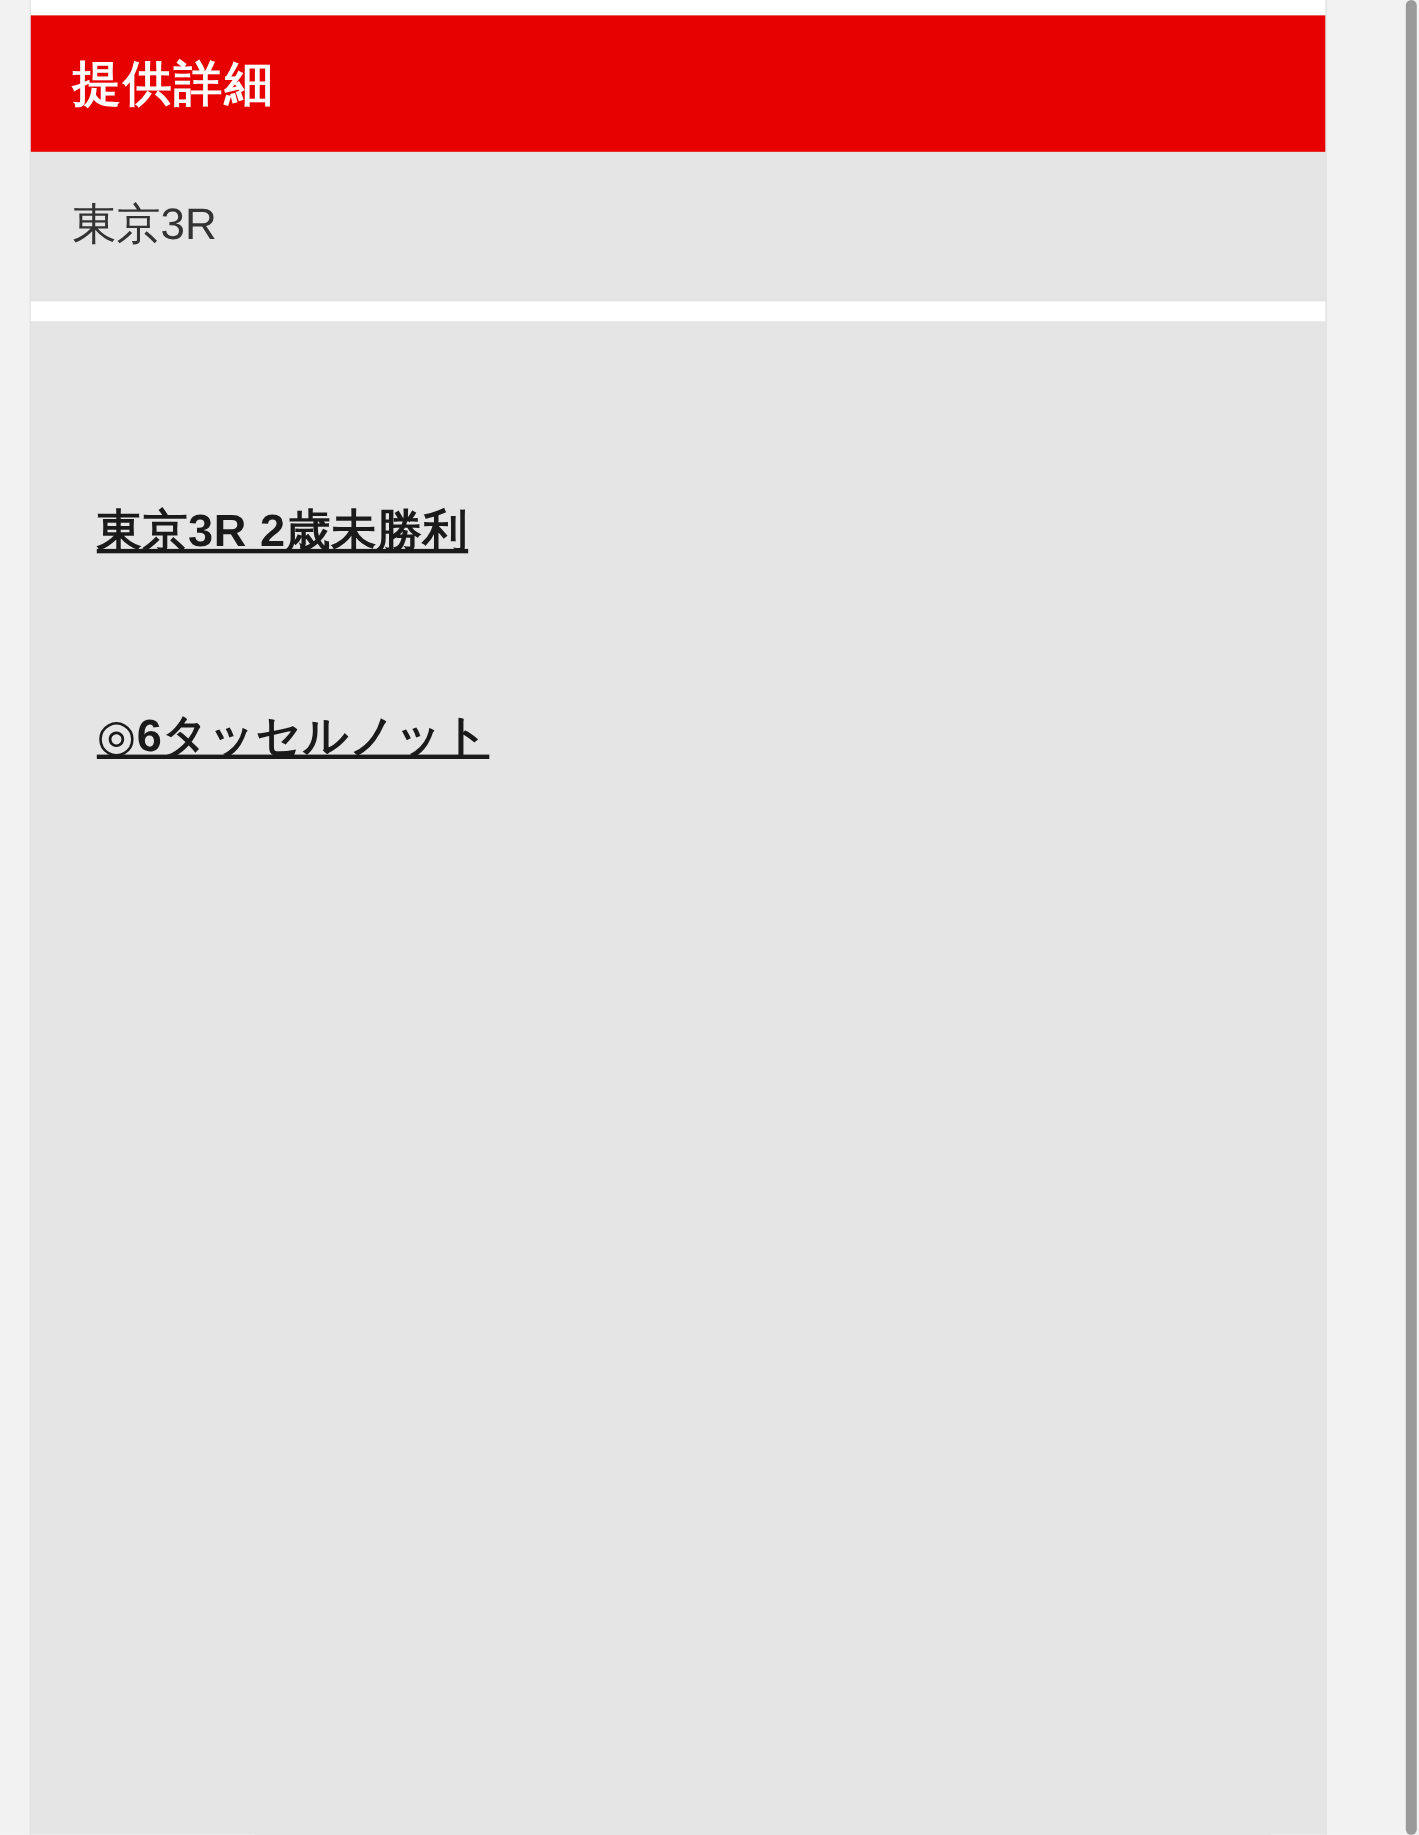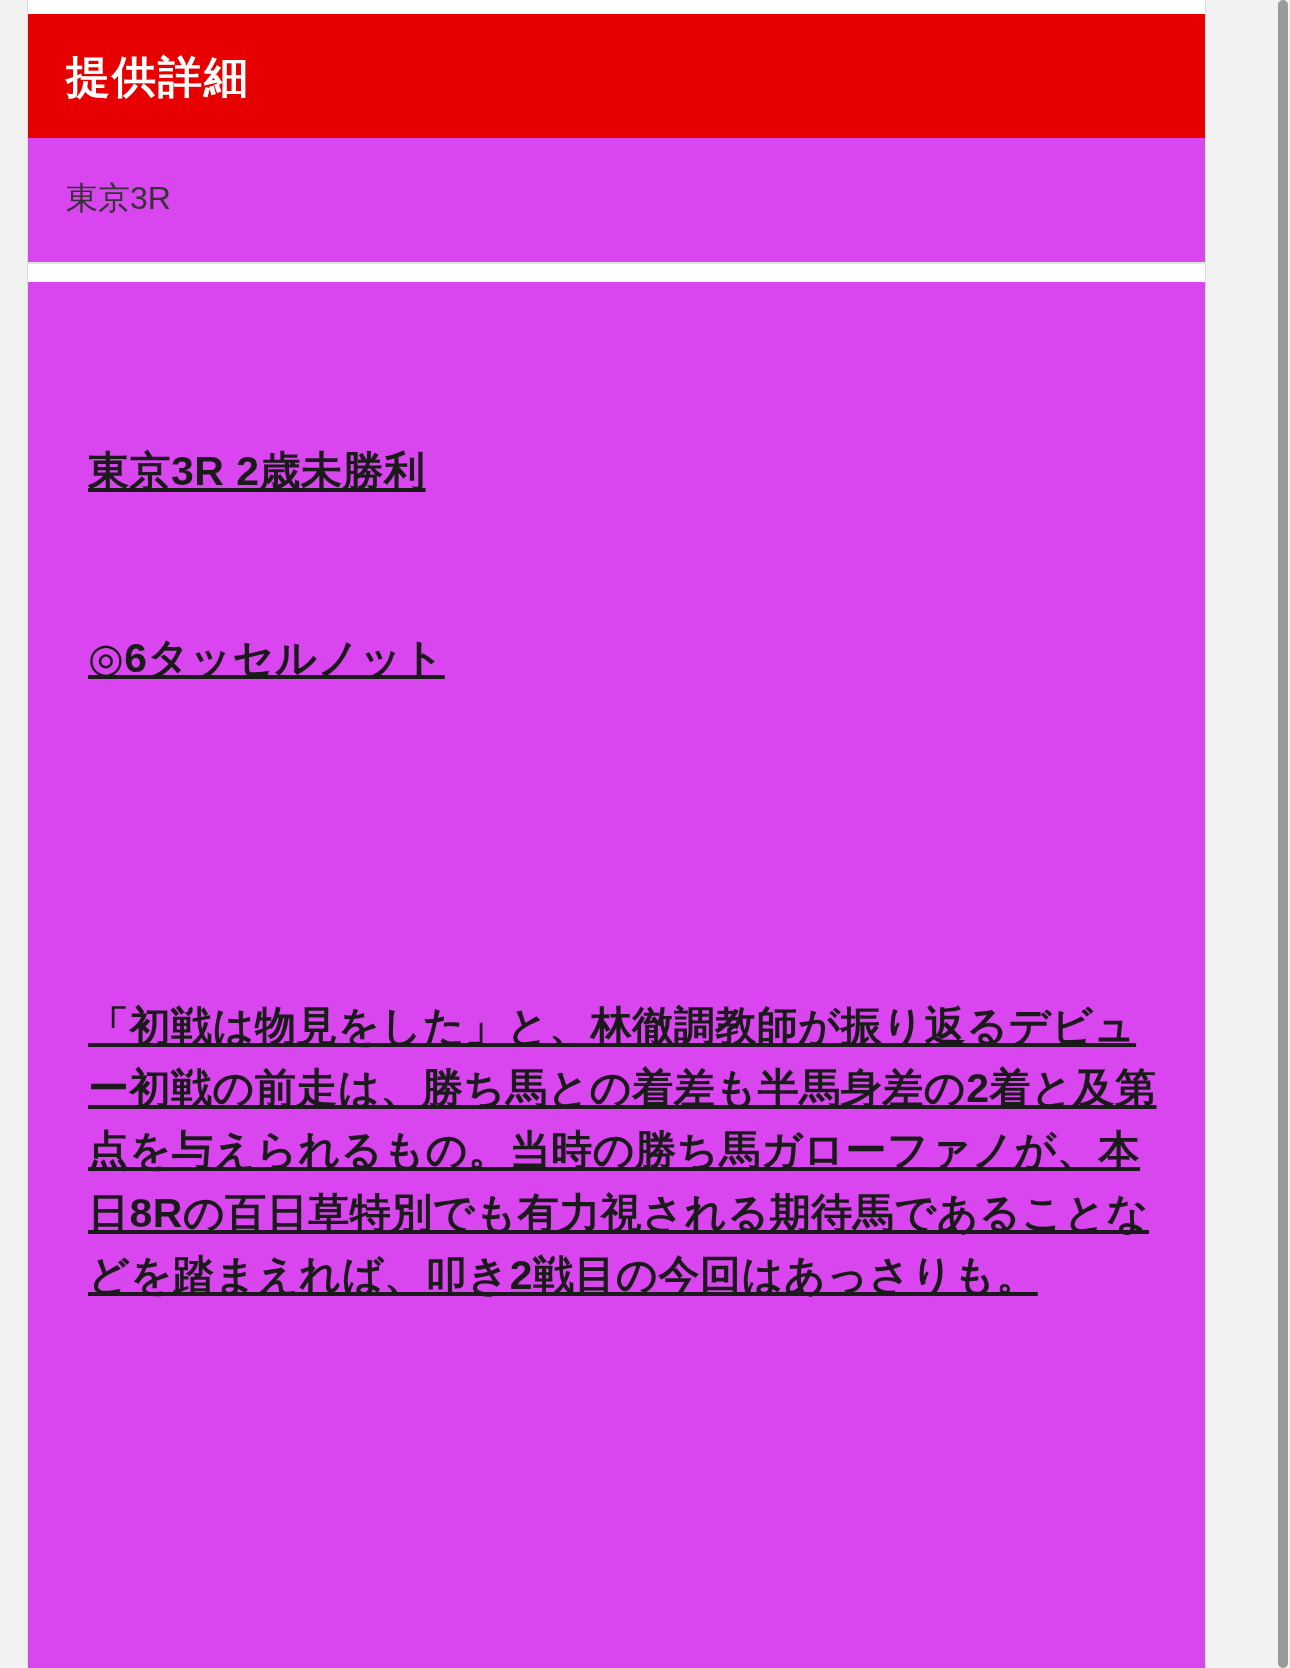--- a/index.html
+++ b/index.html
@@ -57,21 +57,21 @@
     background: #9a9a9a;
     border-radius: 5px;
   }
 
   .content {
     position: absolute;
     left: 28px;
     top: 0;
     width: 1178px;
     height: 1668px;
-    background: #d946ef;
+    background: #e5e5e5;
     box-sizing: border-box;
   }
 
   .top-strip {
     height: 14px;
     background: #ffffff;
   }
 
   .section-header {
     background: #e60000;
@@ -84,21 +84,21 @@
     line-height: 1.15;
   }
 
   .section-header.first {
     height: 124px;
     padding-top: 38px;
   }
 
   .section-body {
     padding: 40px 18px 42px 38px;
-    font-size: 32px;
+    font-size: 40px;
     color: #333333;
     line-height: 1.3;
     box-sizing: border-box;
   }
 
   .divider {
     height: 2px;
     background: #e3e3e3;
     margin: 0;
   }
@@ -145,21 +145,20 @@
     <div class="section-body">東京3R</div>
 
     <div class="divider"></div>
     <div class="gap"></div>
 
 
     <div class="content-body">
       <p class="blk">東京3R 2歳未勝利</p>
       <p class="blk">◎6タッセルノット</p>
       <div class="spacer"></div>
-      <p class="blk">「初戦は物見をした」と、林徹調教師が振り返るデビュー初戦の前走は、勝ち馬との着差も半馬身差の2着と及第点を与えられるもの。当時の勝ち馬ガローファノが、本日8Rの百日草特別でも有力視される期待馬であることなどを踏まえれば、叩き2戦目の今回はあっさりも。</p>
       
       
       
       
       
       
       
     </div>
 
   </div>

